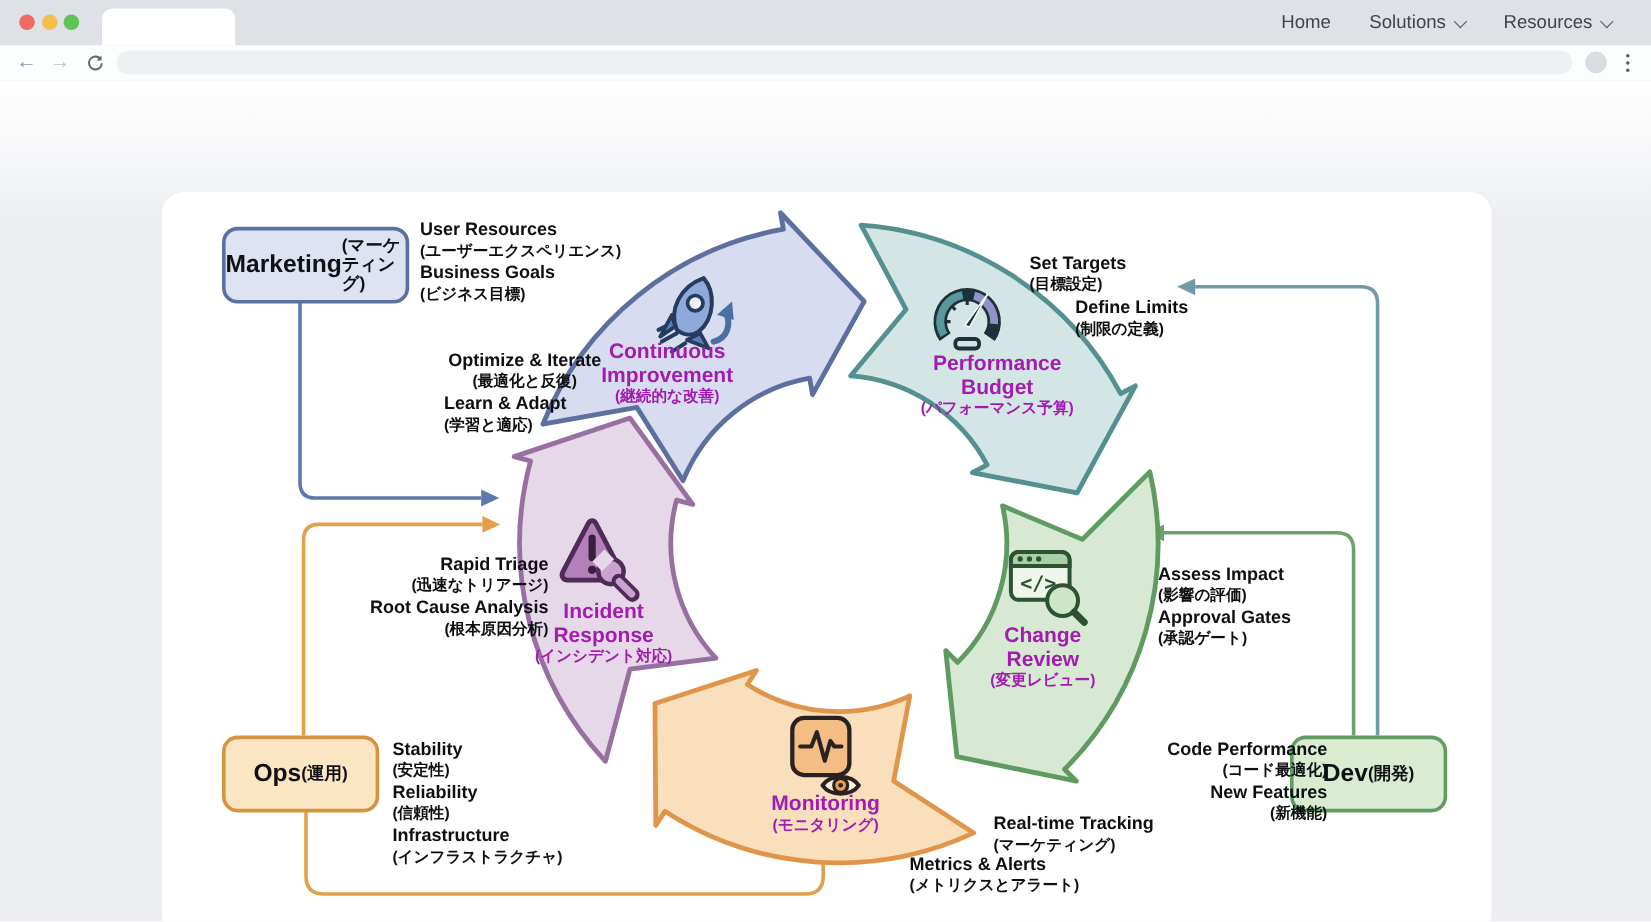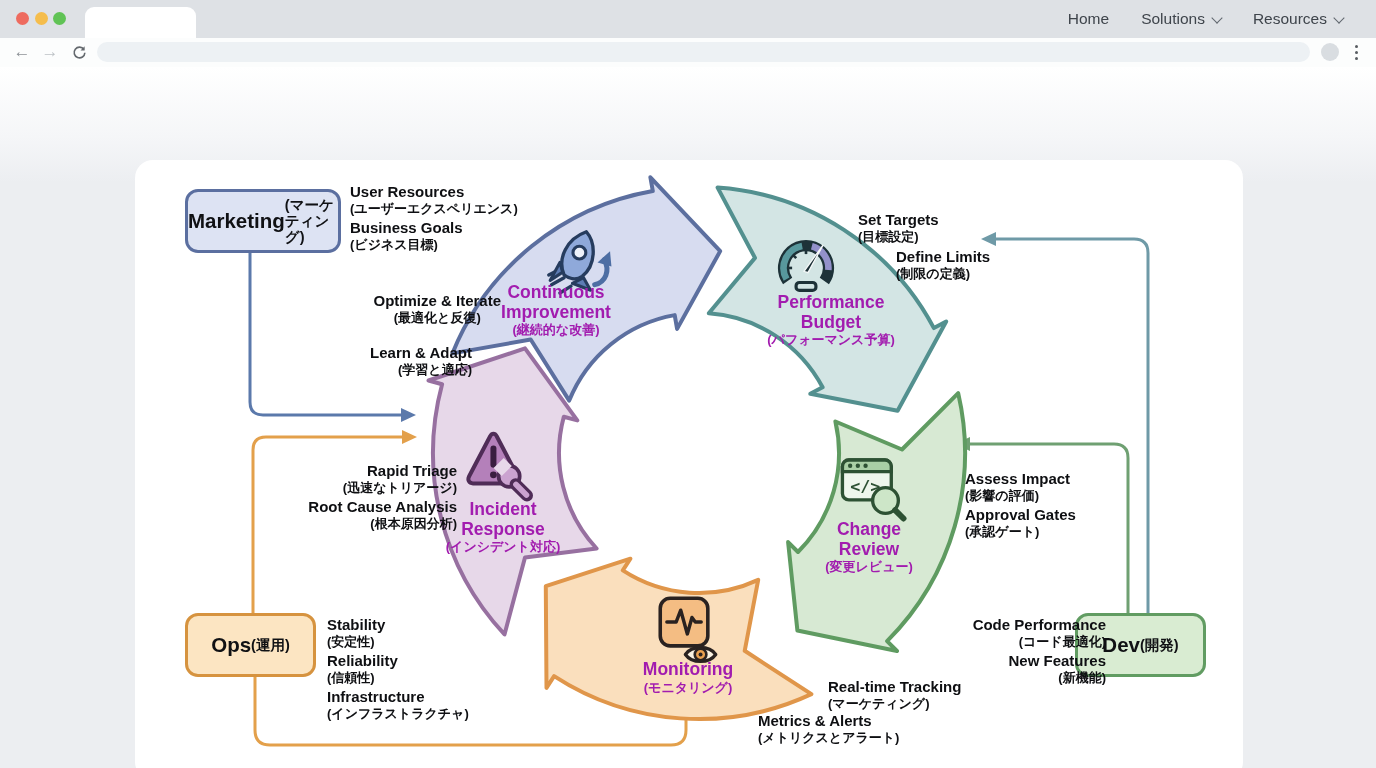--- a/index.html
+++ b/index.html
@@ -217,21 +217,21 @@
         <div class="ja">(ユーザーエクスペリエンス)</div>
       </div>
       <div class="ann" style="top: 219px; left: 350px;">
         <div class="en">Business Goals</div>
         <div class="ja">(ビジネス目標)</div>
       </div>
       <div class="ann" style="top: 277px; right: 915px; text-align: center; margin-top: 15px;">
         <div class="en">Optimize &amp; Iterate</div>
         <div class="ja">(最適化と反復)</div>
       </div>
-      <div class="ann" style="top: 344px; right: 944px; text-align: right;">
+      <div class="ann" style="top: 328px; right: 944px; ">
         <div class="en">Learn &amp; Adapt</div>
         <div class="ja">(学習と適応)</div>
       </div>
       <div class="ann" style="top: 211px; left: 858px;">
         <div class="en">Set Targets</div>
         <div class="ja">(目標設定)</div>
       </div>
       <div class="ann" style="top: 248px; left: 896px;">
         <div class="en">Define Limits</div>
         <div class="ja">(制限の定義)</div>

